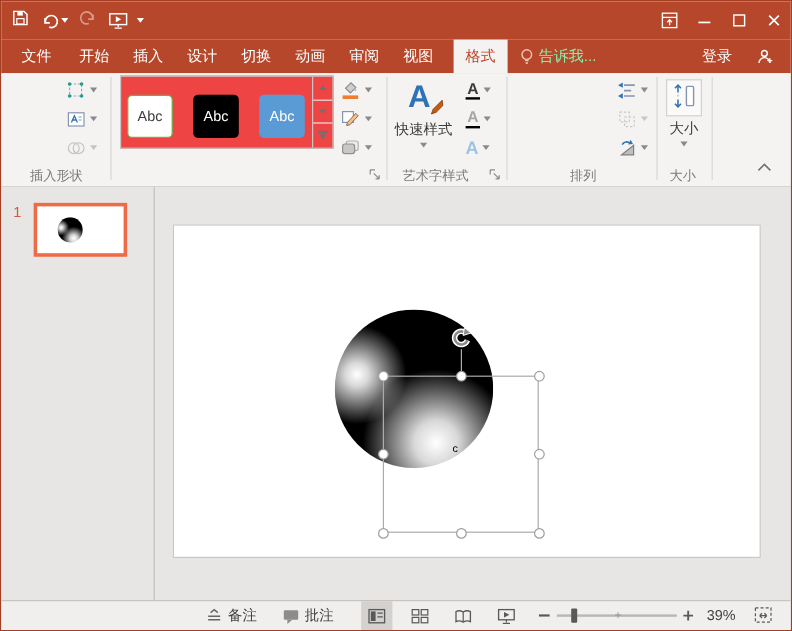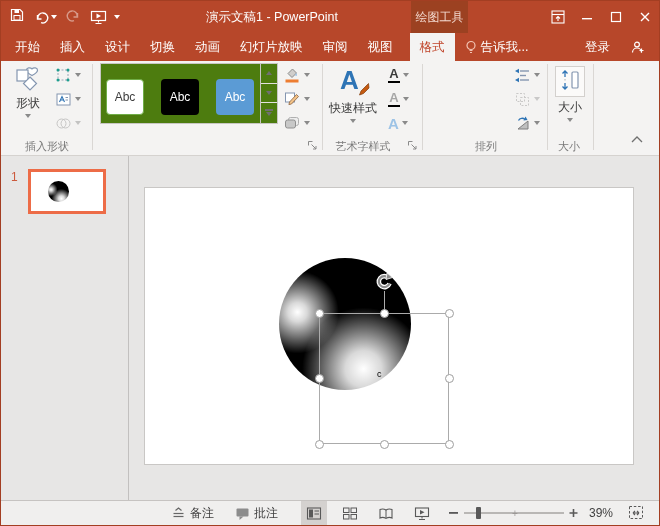--- a/index.html
+++ b/index.html
@@ -14,32 +14,32 @@
   .ctx-tab { position:absolute; left:410px; top:0; width:57px; height:32px; background:#9C4121; color:#F2D8CE; font-size:12px; text-align:center; line-height:32px; }
   .win-controls { position:absolute; right:0; top:0; height:32px; display:flex; }
   .win-btn { width:29px; height:32px; display:flex; align-items:center; justify-content:center; }
   .caret { display:inline-block; width:0; height:0; border-left:3px solid transparent; border-right:3px solid transparent; border-top:4px solid #8A8A8A; }
   .caret.w { border-top-color:#fff; }
 
   
   .tabrow { position:absolute; top:32px; left:0; right:0; height:28px; background:#B7472A; display:flex; align-items:stretch; padding-left:4px; font-size:12.5px; color:#fff; }
   .tab { padding:0 10px; line-height:28px; white-space:nowrap; }
   .tab.active { background:#F4F3F2; color:#C0452B; margin-left:7px; }
-  .tab.tellme { display:flex; align-items:center; gap:4px; color:#ffffff; }
+  .tab.tellme { display:flex; align-items:center; gap:4px; color:#86efac; }
   .tab.signin { margin-left:auto; }
   .tab.share { display:flex; align-items:center; gap:4px; padding-right:14px; }
 
   
   .ribbon { position:absolute; top:60px; left:0; right:0; height:95px; background:#F4F3F2; border-bottom:1px solid #D5D2CF; font-size:12px; color:#3C3C3C; }
   .gsep { position:absolute; top:3px; width:1px; height:86px; background:#DAD7D4; }
   .glabel { position:absolute; top:78px; font-size:11px; color:#7A7A7A; text-align:center; }
   .bigbtn { position:absolute; top:2px; display:flex; flex-direction:column; align-items:center; justify-content:flex-start; gap:2px; padding-top:3px; }
   .bigbtn .lbl { font-size:12px; color:#3C3C3C; }
   .mini-row { position:absolute; height:22px; display:flex; align-items:center; gap:3px; }
-  .galbox { position:absolute; left:99px; top:2px; width:178px; height:61px; background:#4d7c0f; border:1px solid #C8C6C4; }
+  .galbox { position:absolute; left:99px; top:2px; width:178px; height:61px; background:#ef4444; border:1px solid #C8C6C4; }
   .tile { position:absolute; top:15px; width:38px; height:36px; border-radius:4px; display:flex; align-items:center; justify-content:center; font-size:12px; }
   .galscroll { position:absolute; right:0; top:0; width:17px; height:59px; border-left:1px solid #C8C6C4; }
   .galscroll .cell { height:19.6px; display:flex; align-items:center; justify-content:center; border-bottom:1px solid #E3E1DF; }
   .galscroll .cell:last-child { border-bottom:none; }
   .tri-up { width:0; height:0; border-left:3.5px solid transparent; border-right:3.5px solid transparent; border-bottom:4.5px solid #707070; }
   .tri-dn { width:0; height:0; border-left:3.5px solid transparent; border-right:3.5px solid transparent; border-top:4.5px solid #707070; }
   .morebar { width:8px; height:1.5px; background:#707070; margin-bottom:1.5px; }
   .launcher { position:absolute; top:79px; width:11px; height:11px; }
   .arr-item { position:absolute; height:21px; display:flex; align-items:center; gap:4px; white-space:nowrap; }
   .aletter { display:inline-flex; flex-direction:column; align-items:center; line-height:1; font-weight:bold; font-size:13px; }
@@ -101,22 +101,20 @@
       </span>
       <span style="display:flex;align-items:center;gap:6px">
         <svg width="18" height="16">
             <rect x="1.5" y="2.5" width="14" height="9" fill="none" stroke="#fff" stroke-width="1.2"></rect>
             <polygon points="6.5,4.5 11,7 6.5,9.5" fill="#fff"></polygon>
             <path d="M8.5 11.5 v2 M5.5 14.5 h6" stroke="#fff" stroke-width="1.1" fill="none"></path>
           </svg>
         <span class="caret w"></span>
       </span>
     </div>
-    <div class="title">演示文稿1 - PowerPoint</div>
-    <div class="ctx-tab">绘图工具</div>
     <div class="win-controls">
       <span class="win-btn">
         <svg width="16" height="16">
             <rect x="2" y="2" width="12" height="12" fill="none" stroke="#fff" stroke-width="1.1"></rect>
             <line x1="2" y1="5.5" x2="14" y2="5.5" stroke="#fff" stroke-width="1.1"></line>
             <path d="M8 12 V8 M6 9.5 L8 7.5 L10 9.5" fill="none" stroke="#fff" stroke-width="1.1"></path>
           </svg>
       </span>
       <span class="win-btn">
         <svg width="14" height="14">
@@ -130,26 +128,26 @@
       </span>
       <span class="win-btn">
         <svg width="14" height="14">
             <path d="M3 3 L11 11 M11 3 L3 11" stroke="#fff" stroke-width="1.4"></path>
           </svg>
       </span>
     </div>
   </div>
 
   <div class="tabrow">
+    <span class="tab" style="padding:0 13px">文件</span>
     <span class="tab">开始</span>
     <span class="tab">插入</span>
     <span class="tab">设计</span>
     <span class="tab">切换</span>
     <span class="tab">动画</span>
-    <span class="tab">幻灯片放映</span>
     <span class="tab">审阅</span>
     <span class="tab">视图</span>
     <span class="tab active">格式</span>
     <span class="tab tellme">
       <svg width="12" height="14">
           <circle cx="6" cy="5.5" r="4" fill="none" stroke="#F2C4B4" stroke-width="1.2"></circle>
           <path d="M4.5 10.5 h3 M5 12.5 h2" stroke="#F2C4B4" stroke-width="1.2" fill="none"></path>
         </svg>
       <span>告诉我...</span>
     </span>
@@ -164,29 +162,20 @@
     </span>
   </div>
 
   <div class="ribbon">
     <div class="gsep" style="left:91px"></div>
     <div class="gsep" style="left:321px"></div>
     <div class="gsep" style="left:421px"></div>
     <div class="gsep" style="left:546px"></div>
     <div class="gsep" style="left:592px"></div>
 
-    <div class="bigbtn" style="left:4px;width:46px">
-      <svg width="27" height="27">
-        <path d="M17 3 c1.6-2 5.5-1.3 5.5 1.2 c0 2.4-5.5 5.3-5.5 5.3 s-5.5-2.9-5.5-5.3 C11.5 1.7 15.4 1 17 3 z" fill="#fff" stroke="#8496B0" stroke-width="1.2"></path>
-        <rect x="2" y="4" width="11" height="11" fill="#fff" stroke="#8496B0" stroke-width="1.2"></rect>
-        <path d="M15 11 l6.5 6.5 L15 24 l-6.5-6.5 z" fill="#fff" stroke="#8496B0" stroke-width="1.2"></path>
-      </svg>
-      <span class="lbl">形状</span>
-      <span class="caret"></span>
-    </div>
     <div class="mini-row" style="left:54px;top:3px">
       <svg width="17" height="17">
           <rect x="3" y="3" width="10" height="10" fill="none" stroke="#9AA7B8" stroke-dasharray="2 1.5"></rect>
           <circle cx="3" cy="3" r="1.5" fill="#1E9E8E"></circle>
           <circle cx="13" cy="3" r="1.5" fill="#1E9E8E"></circle>
           <circle cx="3" cy="13" r="1.5" fill="#1E9E8E"></circle>
           <circle cx="13" cy="13" r="1.5" fill="#1E9E8E"></circle>
         </svg>
       <span class="caret"></span>
     </div>

